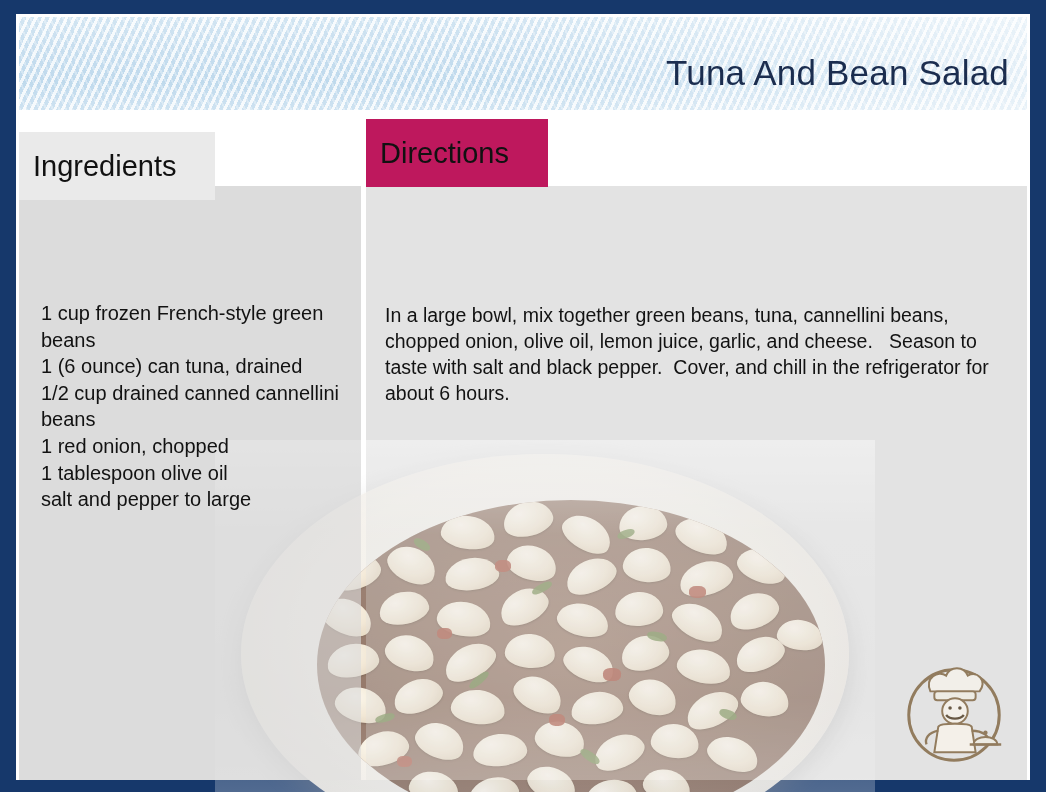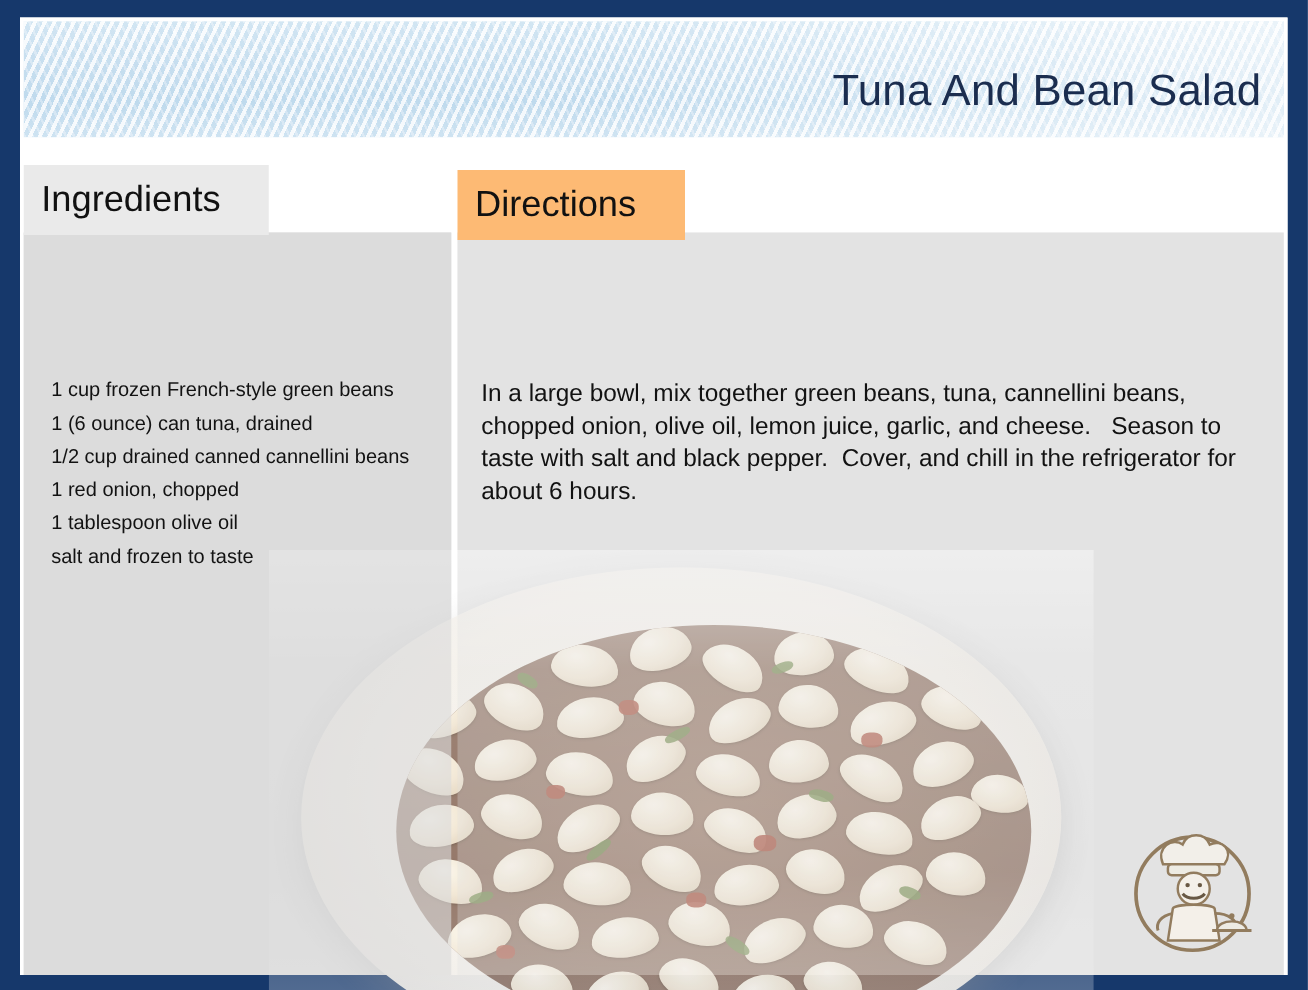--- a/index.html
+++ b/index.html
@@ -71,41 +71,41 @@
   }
   .col-right {
     position: absolute;
     left: 347px; top: 76px;
     width: 661px; height: 594px;
     background: #e3e3e3;
   }
 
   .tab {
     position: absolute;
-    height: 56px;
+    height: 68px;
     background: #e9e9e9;
     display: flex;
     align-items: center;
     padding: 0 14px 0 14px;
   }
   .tab-left { left: 0; top: 22px; width: 196px; background: #eaeaea; }
-  .tab-right { left: 347px; top: 26px; width: 182px; background: #fdba74; align-items: center; }
+  .tab-right { left: 347px; top: 9px; width: 182px; background: #be185d; align-items: center; }
 
   .tab-label {
     font-size: 29px;
     color: #111111;
     line-height: 1;
   }
 
   
   .ing-list {
     position: absolute;
     left: 22px; top: 190px;
     width: 330px;
-    font-size: 16px;
+    font-size: 20px;
     line-height: 26.6px;
     color: #121212;
     z-index: 4;
   }
   .ing-list div { white-space: normal; }
 
   .directions-text {
     position: absolute;
     left: 366px; top: 192px;
     width: 636px;
@@ -299,21 +299,21 @@
       <div class="tab tab-right" style="z-index:6">
         <span class="tab-label">Directions</span>
       </div>
 
       <div class="ing-list">
         <div>1 cup frozen French-style green beans</div>
         <div>1 (6 ounce) can tuna, drained</div>
         <div>1/2 cup drained canned cannellini beans</div>
         <div>1 red onion, chopped</div>
         <div>1 tablespoon olive oil</div>
-        <div>salt and frozen to taste</div>
+        <div>salt and pepper to large</div>
       </div>
 
       <div class="directions-text">In a large bowl, mix together green beans, tuna, cannellini beans, chopped onion, olive oil, lemon juice, garlic, and cheese.   Season to taste with salt and black pepper.  Cover, and chill in the refrigerator for about 6 hours.</div>
 
       <svg class="chef-logo" viewBox="0 0 120 120">
         <circle cx="60" cy="62" r="46" fill="none" stroke="#8a7150" stroke-width="3"></circle>
 
         <path d="M36 38 C30 24 44 16 52 22 C56 12 70 12 74 22 C84 17 94 27 86 38 Z" fill="#f4f1ea" stroke="#8a7150" stroke-width="2"></path>
         <rect x="40" y="38" width="42" height="9" rx="3" fill="#efece4" stroke="#8a7150" stroke-width="2"></rect>
 

